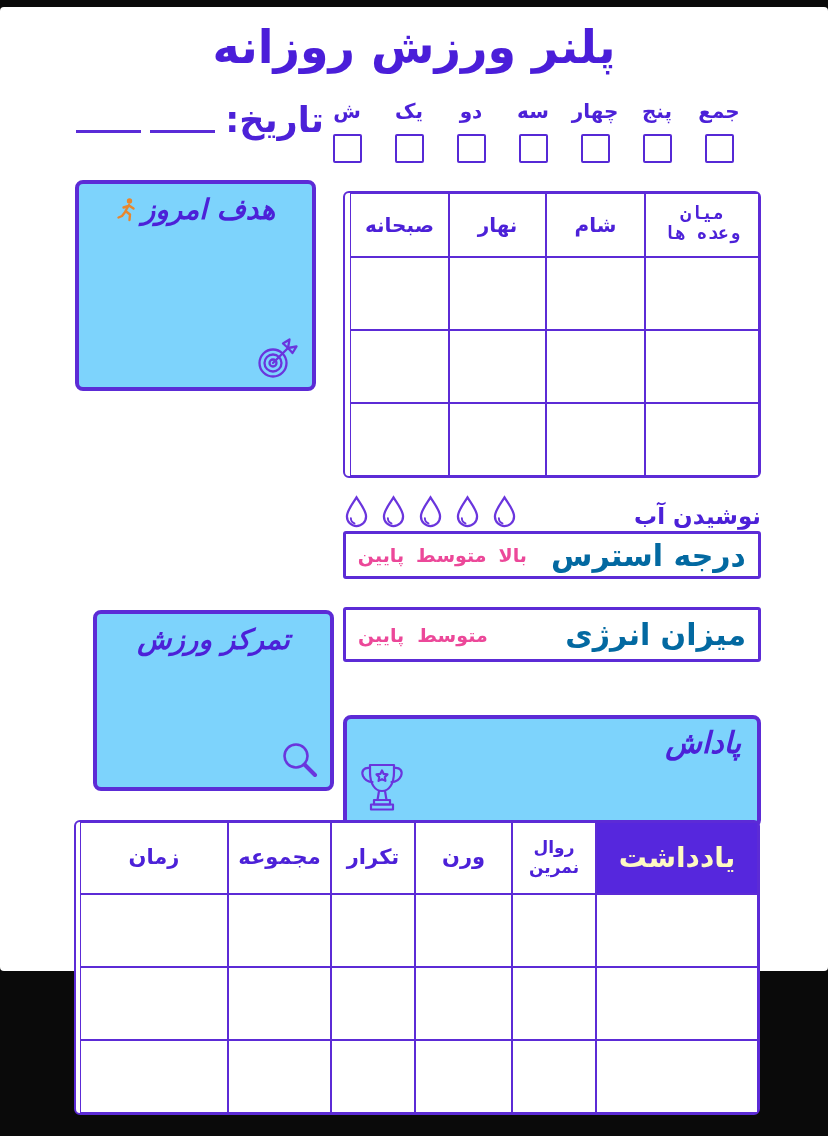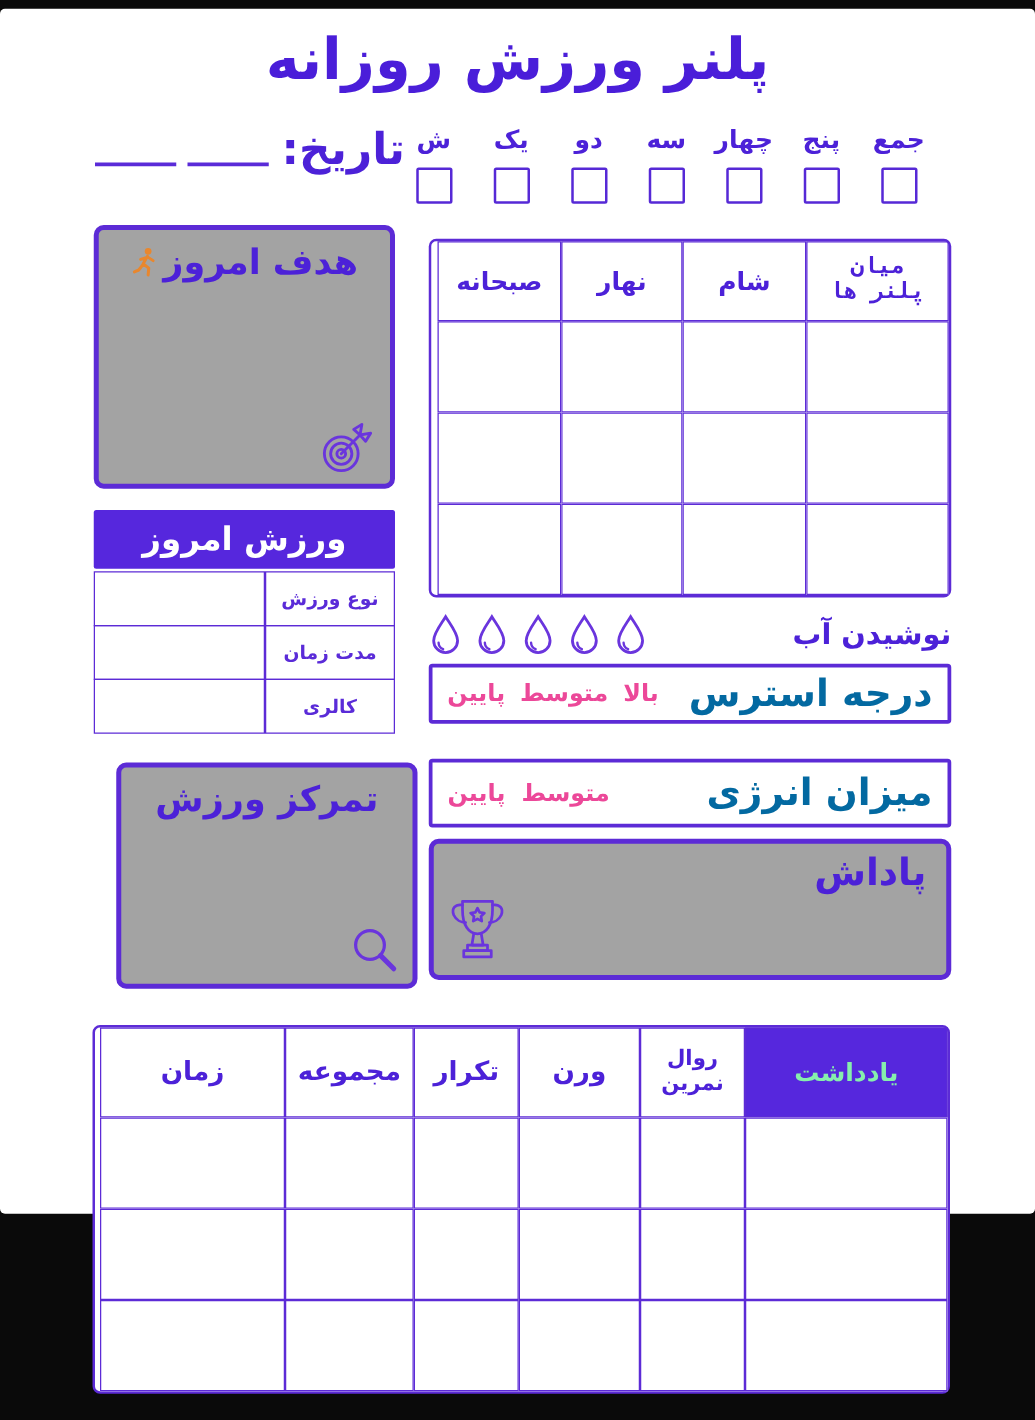--- a/index.html
+++ b/index.html
@@ -16,21 +16,21 @@
   .day-label{font-size:20px;font-weight:700;color:#4c21d8;white-space:nowrap;}
   .day-box{width:25px;height:25px;border:2.5px solid #5629d6;border-radius:2px;margin-top:11px;background:#fff;}
 
   
   .date-row{position:absolute;top:94px;left:72px;width:252px;display:flex;direction:rtl;align-items:flex-end;}
   .date-label{font-size:35px;font-weight:700;color:#4c21d8;line-height:1.1;}
   .date-line{flex:1;display:flex;gap:9px;margin:0 10px 7px 4px;}
   .date-line span{flex:1;border-bottom:3px solid #5a2bd8;height:0;}
 
   
-  .obox{position:absolute;background:#a3a3a3;border:4px solid #5c2bd6;border-radius:8px;box-sizing:border-box;}
+  .obox{position:absolute;background:#7dd3fc;border:4px solid #5c2bd6;border-radius:8px;box-sizing:border-box;font-style:italic;}
 
   .goal-box{left:75px;top:173px;width:241px;height:211px;}
   .box-title-row{display:flex;direction:rtl;justify-content:center;align-items:center;gap:4px;margin-top:9px;}
   .box-title{font-size:28px;font-weight:700;color:#4c21d8;}
   .corner-br{position:absolute;bottom:7px;right:10px;}
   .fill-area{position:absolute;left:6px;right:6px;top:50px;bottom:6px;}
 
   
   .exercise{position:absolute;left:75px;top:401px;width:241px;}
   .exercise-header{height:47px;background:#5627dd;border-radius:2px;display:flex;align-items:center;justify-content:center;
@@ -44,44 +44,44 @@
 
   
   .gridtable{position:absolute;direction:rtl;border:2.5px solid #5c2bd6;border-radius:6px;display:grid;box-sizing:border-box;background:#fff;}
   .meal{left:343px;top:184px;width:418px;grid-template-columns:114px 99px 97px 99px;grid-template-rows:64px 73px 73px 73px;}
   .cell{border:1.2px solid #5c2bd6;display:flex;flex-direction:column;align-items:center;justify-content:center;box-sizing:border-box;}
   .th{font-size:20px;font-weight:700;color:#4c21d8;line-height:1.1;}
   .th-small{font-size:18px;font-family:Liberation Mono, monospace;}
 
   
   .water{position:absolute;left:343px;top:480px;width:418px;height:42px;display:flex;direction:rtl;
-         align-items:center;justify-content:space-between;}
+         align-items:flex-end;justify-content:space-between;}
   .water-label{font-size:23px;font-weight:700;color:#4c21d8;}
   .drops{display:flex;direction:ltr;gap:10px;align-items:center;}
 
   
   .scale-box{position:absolute;left:343px;border:3.5px solid #5c2bd6;border-radius:3px;box-sizing:border-box;
              display:flex;direction:rtl;align-items:center;padding:0 12px;background:#fff;}
   .stress{top:524px;width:418px;height:48px;gap:12px;}
   .energy{top:600px;width:418px;height:55px;justify-content:space-between;}
   .scale-title{font-size:30px;font-weight:700;color:#0369a1;white-space:nowrap;}
   .stress .scale-title{margin-inline-end:12px;}
   .scale-opt{font-size:19px;font-weight:700;color:#ec4899;}
   .opt-group{display:flex;direction:rtl;gap:13px;padding-inline-start:6px;}
 
   
-  .reward-box{left:343px;top:664px;width:418px;height:113px;}
+  .reward-box{left:343px;top:708px;width:418px;height:113px;}
   .reward-title{position:absolute;top:6px;right:16px;font-size:30px;font-weight:700;color:#4c21d8;}
   .reward-icon{position:absolute;left:12px;bottom:8px;}
 
   
   .log{left:74px;top:813px;width:686px;grid-template-columns:162px 84px 97px 84px 103px 148px;
        grid-template-rows:72px 73px 73px 73px;}
   .note-head{background:#5627dd;}
-  .note-head .th{color:#86efac;font-size:20px;}
+  .note-head .th{color:#fef9c3;font-size:28px;}
   .th-mid{font-size:21px;}
   .th-two{font-size:17px;line-height:1.15;}
 
   .empty-cell{background:#fff;}
 </style>
 </head>
 <body>
 
 <div class="stage">
   <div class="page">
@@ -141,63 +141,38 @@
           <circle cx="19" cy="25" r="13.5"></circle>
           <circle cx="19" cy="25" r="8.5"></circle>
           <circle cx="19" cy="25" r="3.5"></circle>
           <path d="M19 25 L34 10"></path>
           <path d="M34 10 l8.5 -1.5 l-4 6.5 z"></path>
           <path d="M34 10 l1.5 -8.5 l-6.5 4 z"></path>
         </g>
       </svg>
     </div>
 
-    <div class="exercise">
-      <div class="exercise-header">
-        <span>ورزش امروز</span>
-      </div>
-      <div class="exercise-rows">
-        <div class="ex-row">
-          <div class="ex-cell">
-            <span class="ex-label">نوع ورزش</span>
-          </div>
-          <div class="ex-cell"></div>
-        </div>
-        <div class="ex-row">
-          <div class="ex-cell">
-            <span class="ex-label">مدت زمان</span>
-          </div>
-          <div class="ex-cell"></div>
-        </div>
-        <div class="ex-row">
-          <div class="ex-cell">
-            <span class="ex-label">کالری</span>
-          </div>
-          <div class="ex-cell"></div>
-        </div>
-      </div>
-    </div>
 
     <div class="obox focus-box">
       <div class="box-title-row">
         <span class="box-title">تمرکز ورزش</span>
       </div>
       <div class="fill-area"></div>
       <svg class="corner-br" width="42" height="42" viewBox="0 0 42 42">
         <g stroke="#6a35dd" fill="none" stroke-linecap="round">
           <circle cx="18" cy="18" r="11.5" stroke-width="2.6"></circle>
           <path d="M26.5 26.5 L37 37" stroke-width="4"></path>
         </g>
       </svg>
     </div>
 
     <div class="gridtable meal">
       <div class="cell">
         <span class="th th-small">میان</span>
-        <span class="th th-small">پلنر ها</span>
+        <span class="th th-small">وعده ها</span>
       </div>
       <div class="cell">
         <span class="th">شام</span>
       </div>
       <div class="cell">
         <span class="th">نهار</span>
       </div>
       <div class="cell">
         <span class="th">صبحانه</span>
       </div>

